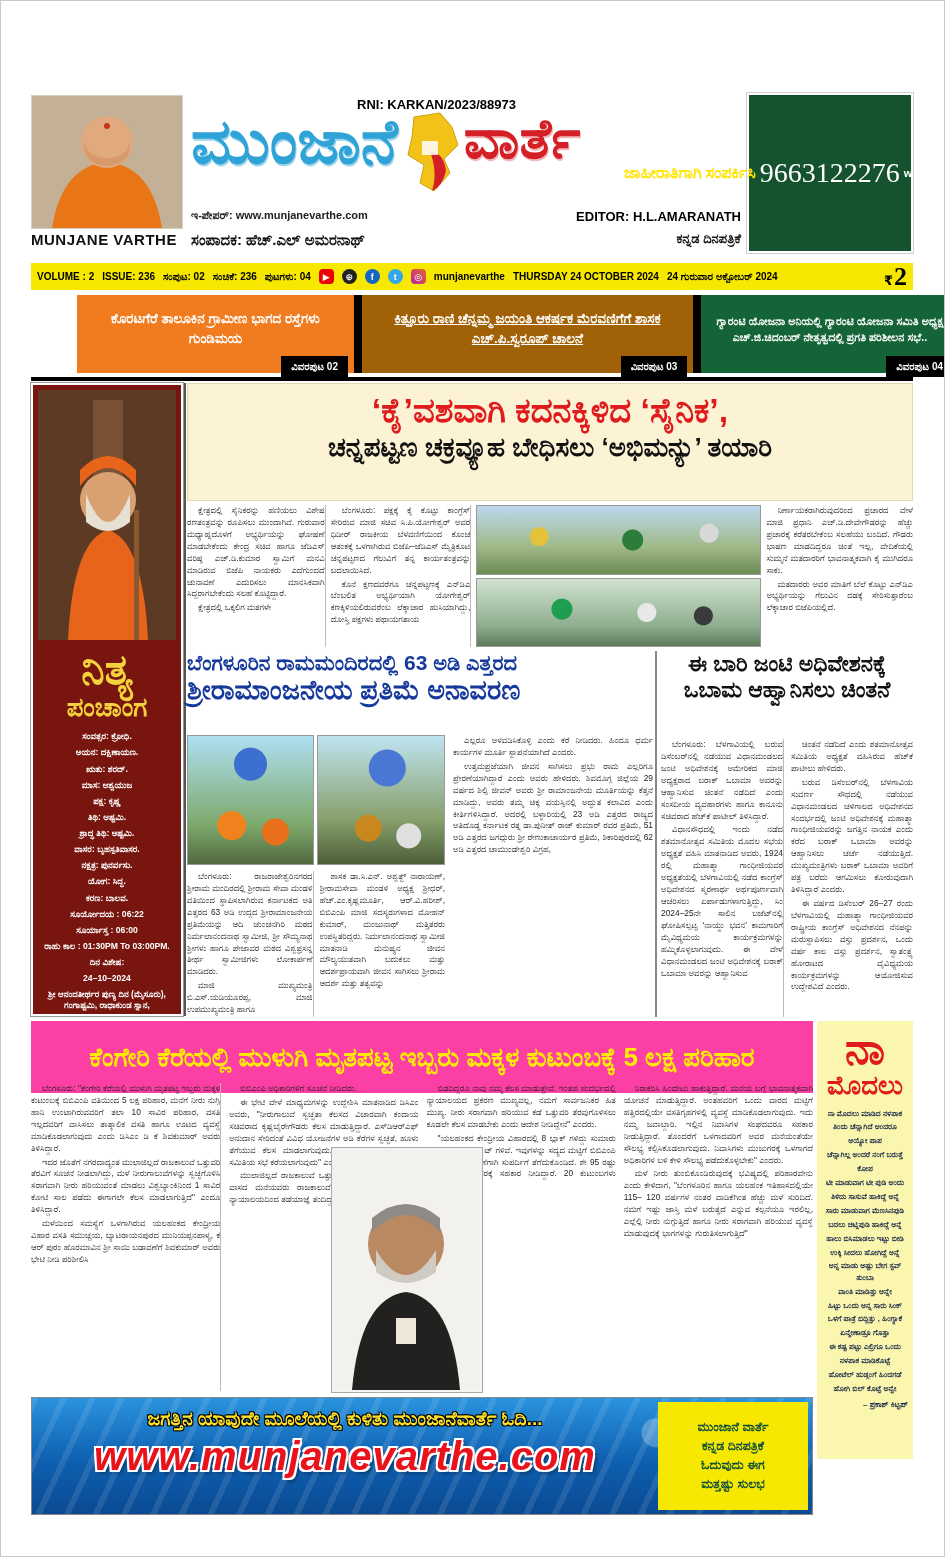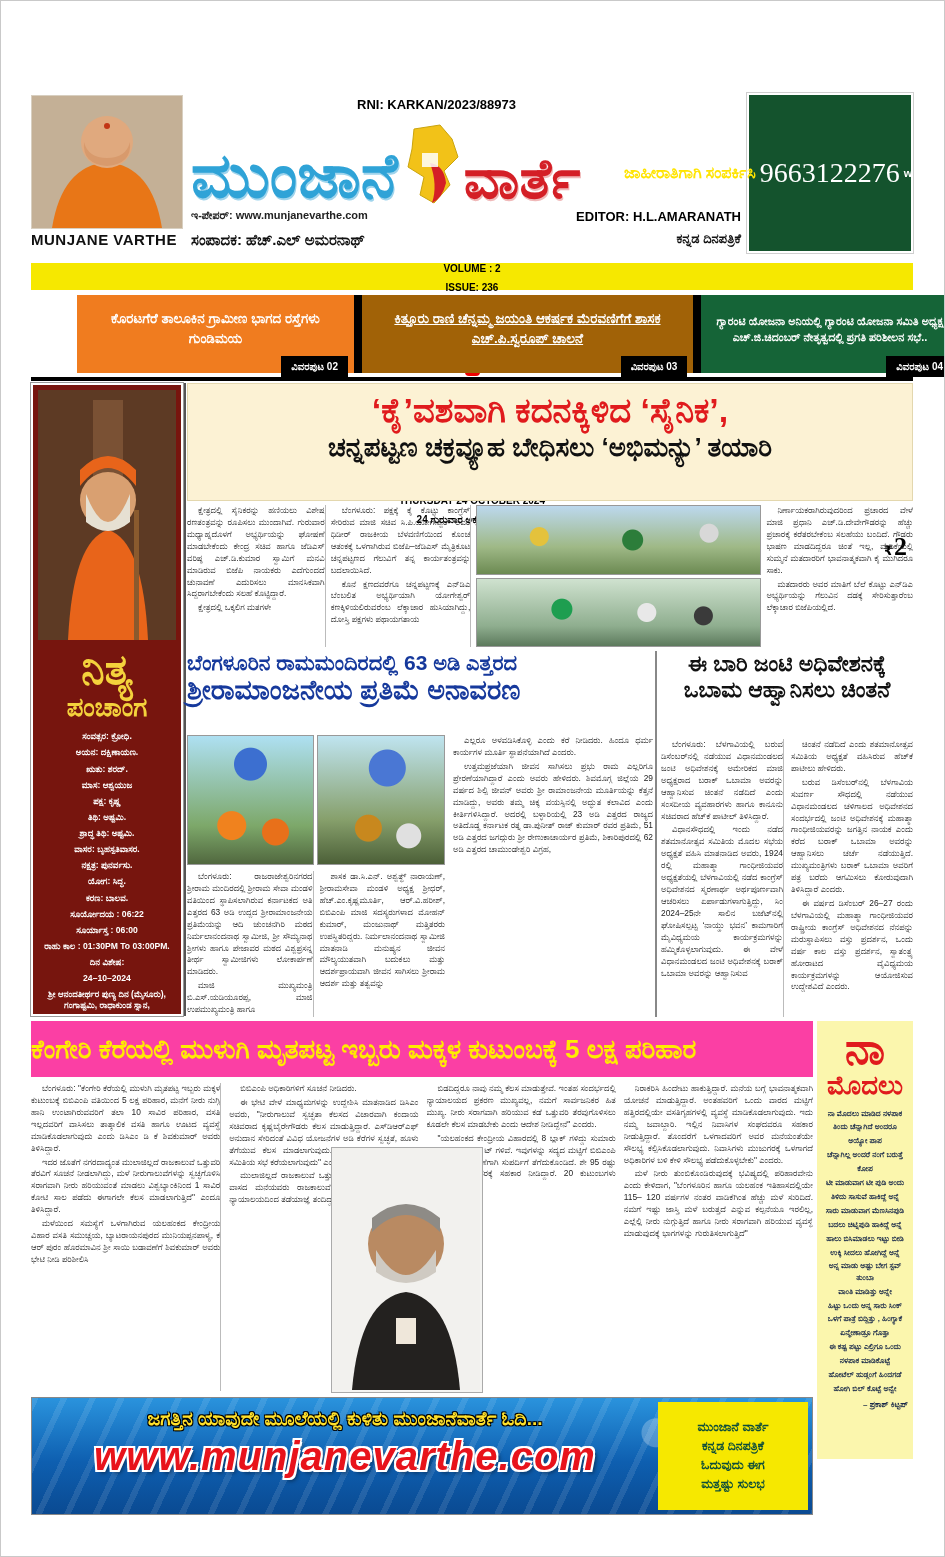--- a/index.html
+++ b/index.html
@@ -8,40 +8,40 @@
         border:1px solid #c9c9c9;box-sizing:border-box;}
   
   .masthead{position:absolute;left:30px;top:90px;width:882px;height:170px;}
   .mast-photo{position:absolute;left:0;top:4px;width:150px;height:132px;border:1px solid #d8cfc0;
               background:linear-gradient(180deg,#cbb9a0 0%,#b9a488 60%,#a08a6e 100%);overflow:hidden;}
   .mast-photo svg{display:block;}
   .mast-photo-label{position:absolute;left:0;top:140px;width:160px;font-weight:bold;font-size:15px;
               letter-spacing:.5px;color:#111;}
   .mast-center{position:absolute;left:160px;top:0;width:550px;height:170px;}
   .rni{position:absolute;left:150px;top:6px;font-size:13px;font-weight:bold;color:#000;padding-left:16px;}
-  .logo-row{position:absolute;left:0;top:20px;width:550px;height:96px;display:flex;align-items:flex-end;}
+  .logo-row{position:absolute;left:0;top:20px;width:550px;height:96px;display:flex;align-items:flex-start;}
   .logo-blue{font-size:62px;font-weight:bold;color:#2fa3d7;text-shadow:1px 2px 0 #9fd4ec;line-height:1;}
   .logo-map{width:62px;height:84px;margin:0 2px;display:inline-block;}
   .logo-red{font-size:56px;font-weight:bold;color:#d41f26;text-shadow:1px 2px 0 #f0b9b9;line-height:1;}
   .mast-sub{position:absolute;left:0;top:118px;width:550px;display:flex;justify-content:space-between;}
   .epaper{font-size:11px;font-weight:bold;color:#222;}
   .editor-en{font-size:13px;font-weight:bold;color:#000;}
   .mast-sub2{position:absolute;left:0;top:140px;width:550px;display:flex;justify-content:space-between;}
   .editor-kn{font-size:15px;font-weight:bold;color:#111;}
   .tagline{font-size:13px;font-weight:bold;color:#111;}
   .ad-box{position:absolute;right:0;top:2px;width:166px;height:160px;background:#14532d;
           border:2px solid #fff;outline:1px solid #cfcfcf;box-sizing:border-box;
           display:flex;flex-direction:row;align-items:center;justify-content:center;gap:4px;}
   .ad-l1,.ad-l2{color:#ffe400;font-weight:bold;font-size:16px;line-height:1.2;}
   .ad-phone{color:#fff;font-weight:normal;font-size:28px;font-family:"Liberation Serif","DejaVu Serif",serif;}
   .ad-site{color:#fff;font-weight:bold;font-size:11px;}
   
   .infobar{position:absolute;left:30px;top:262px;width:882px;height:27px;background:#f6e800;
            display:flex;align-items:center;gap:8px;padding:0 6px;box-sizing:border-box;
-           font-size:10px;font-weight:bold;color:#000;flex-direction:column;}
+           font-size:10px;font-weight:bold;color:#000;}
   .soc{width:15px;height:15px;border-radius:50%;display:inline-flex;align-items:center;justify-content:center;
        color:#fff;font-size:9px;font-weight:bold;flex:0 0 auto;}
   .soc-yt{background:#e00;border-radius:4px;}
   .soc-web{background:#222;}
   .soc-fb{background:#1566c0;}
   .soc-tw{background:#35a6e8;}
   .soc-ig{background:linear-gradient(45deg,#b426a5,#e8662c);border-radius:4px;}
   .price-wrap{margin-left:auto;display:flex;align-items:baseline;gap:1px;}
   .price-cur{font-size:13px;font-weight:bold;}
   .price-num{font-size:26px;font-weight:bold;font-family:"Liberation Serif","DejaVu Serif",serif;line-height:1;}
@@ -109,22 +109,22 @@
   .s2bc{width:126px;overflow:hidden;}
   .s2-right{position:absolute;left:266px;top:84px;width:200px;height:282px;overflow:hidden;}
   
   .story3{position:absolute;left:660px;top:650px;width:252px;height:366px;}
   .s3-head{text-align:center;color:#111;font-weight:bold;line-height:1.2;}
   .s3-h1{font-size:22px;}
   .s3-h2{font-size:22px;}
   .s3-cols{position:absolute;left:0;top:88px;width:252px;height:278px;display:flex;gap:7px;}
   .s3c{width:122px;overflow:hidden;}
   
-  .story4-head{position:absolute;left:30px;top:1020px;width:782px;height:56px;background:#fb3fa4;
-               display:flex;align-items:center;justify-content:flex-start;}
+  .story4-head{position:absolute;left:30px;top:1020px;width:782px;height:72px;background:#fb3fa4;
+               display:flex;align-items:center;justify-content:center;}
   .s4-h{color:#ffec00;font-size:26px;font-weight:bold;text-align:center;}
   .story4-body{position:absolute;left:30px;top:1082px;width:782px;height:308px;display:flex;gap:8px;}
   .s4c{width:190px;overflow:hidden;}
   .dks-photo{position:absolute;left:300px;top:64px;width:150px;height:244px;background:#f4f4f2;
              border:1px solid #aaa;overflow:hidden;}
   
   .poem{position:absolute;left:816px;top:1020px;width:96px;height:438px;background:#fbf6ad;
         box-sizing:border-box;padding:6px 5px;}
   .poem-t1{color:#e01b1d;font-weight:bold;font-size:44px;text-align:center;line-height:1;}
   .poem-t2{color:#e01b1d;font-weight:bold;font-size:26px;text-align:center;line-height:1.1;margin-bottom:8px;}

